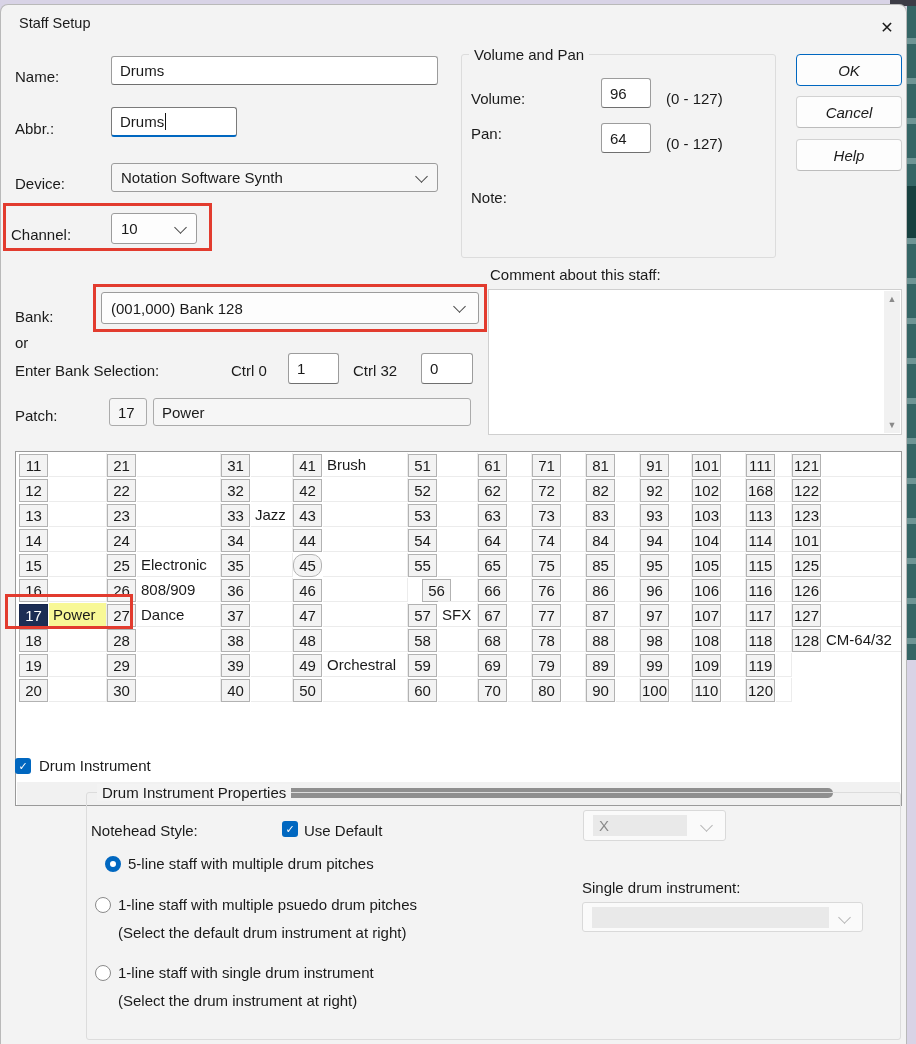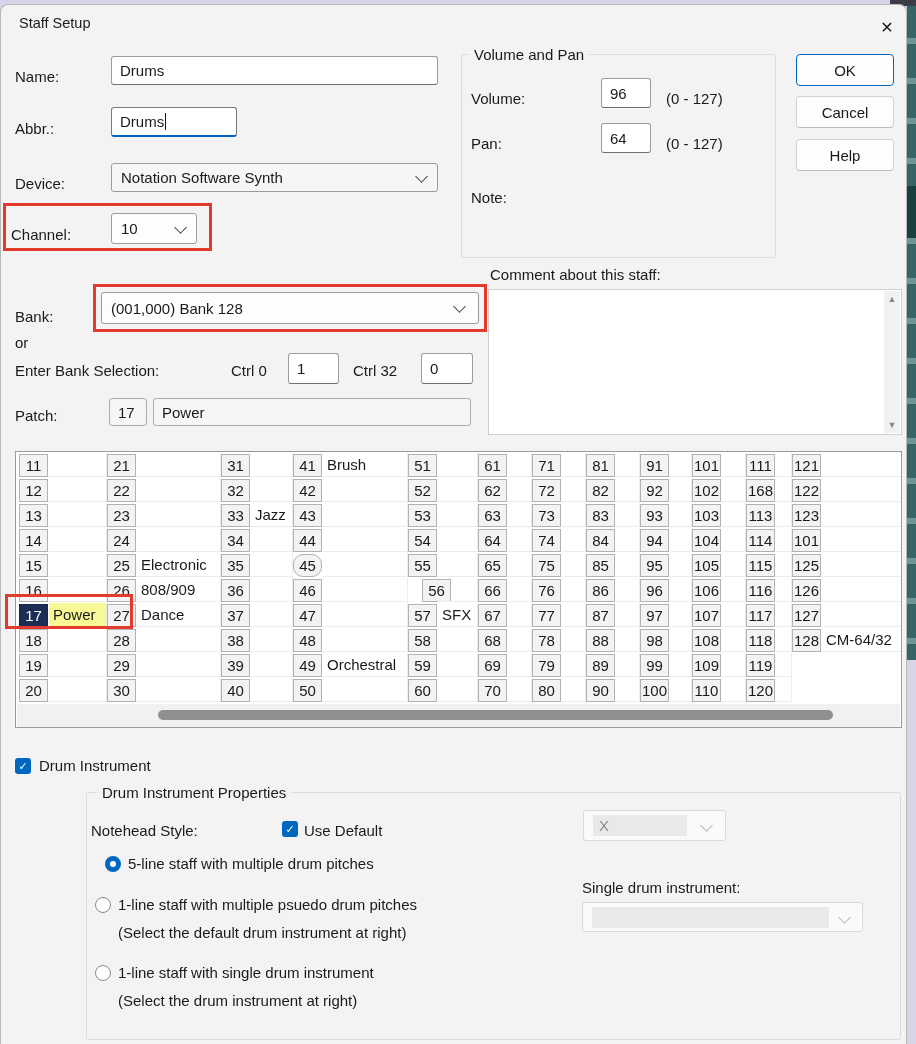--- a/index.html
+++ b/index.html
@@ -17,31 +17,31 @@
   .combo{position:absolute;background:#fdfdfd;border:1px solid #9c9c9c;
     border-radius:3px;box-sizing:border-box;display:flex;align-items:center;
     padding:3px 9px;}
   .combo.gray{background:#f6f6f6;}
   .combo.disabled{background:#fafafa;border-color:#d9d9d9;color:#8a8a8a;}
   .chev{position:absolute;width:8px;height:8px;border-right:1.6px solid #454545;
     border-bottom:1.6px solid #454545;transform:rotate(45deg);}
   .chev.light{border-color:#b5b5b5;}
   .groupbox{position:absolute;border:1px solid #dcdcdc;border-radius:3px;box-sizing:border-box;}
   .grouplabel{position:absolute;background:#f3f3f3;padding:0 5px;white-space:nowrap;}
-  .btn{position:absolute;width:98px;height:32px;background:#fdfdfd;
+  .btn{position:absolute;width:106px;height:32px;background:#fdfdfd;
     border:1px solid #d2d2d2;border-bottom-color:#bcbcbc;border-radius:4px;
-    display:flex;align-items:center;justify-content:center;box-sizing:border-box;cursor:default;}
+    display:flex;align-items:center;justify-content:center;box-sizing:border-box;cursor:default;font-style:italic;}
   .btn.primary{border:1px solid #0067c0;}
   .checkbox{position:absolute;width:16px;height:16px;background:#0067c0;border-radius:3px;
     color:#fff;font-size:11px;display:flex;align-items:center;justify-content:center;}
   .radio{position:absolute;width:16px;height:16px;border-radius:50%;box-sizing:border-box;
     background:#fff;border:1px solid #8a8a8a;}
   .radio.on{border:5px solid #0067c0;}
   .redrect{position:absolute;border:3px solid #e23b2e;box-sizing:border-box;pointer-events:none;}
-  #patch-box{position:absolute;left:14px;top:446px;width:887px;height:277px;
+  #patch-box{position:absolute;left:14px;top:446px;width:887px;height:355px;
     background:#ffffff;border:1px solid #9a9a9a;box-sizing:border-box;overflow:hidden;}
   .pt-num{position:absolute;width:29px;height:23px;background:#f3f3f3;
     border:1px solid #b2b2b2;box-sizing:border-box;display:flex;align-items:center;
     justify-content:center;font-size:15px;}
   .pt-num.sel{background:#1b2d54;border-color:#16254a;color:#ffffff;}
   .pt-name{position:absolute;height:24px;border-bottom:1px solid #ececec;
     border-right:1px solid #ececec;box-sizing:border-box;display:flex;align-items:center;
     padding-left:4px;font-size:15px;white-space:nowrap;overflow:visible;}
   .pt-name.hl{background:#f8f896;}
   #hscroll-track{position:absolute;left:1px;right:1px;bottom:0;height:23px;background:#f1f1f1;}
@@ -123,21 +123,21 @@
       <span>Power</span>
     </div>
 
     <div class="groupbox" style="left:460px;top:49px;width:315px;height:204px;"></div>
     <div class="grouplabel" style="left:468px;top:41px;">Volume and Pan</div>
     <div class="lbl" style="left:470px;top:85px;">Volume:</div>
     <div class="input" style="left:600px;top:73px;width:50px;height:30px;">
       <span>96</span>
     </div>
     <div class="lbl" style="left:665px;top:85px;">(0 - 127)</div>
-    <div class="lbl" style="left:470px;top:130px;">Pan:</div>
+    <div class="lbl" style="left:470px;top:120px;">Pan:</div>
     <div class="input" style="left:600px;top:118px;width:50px;height:30px;">
       <span>64</span>
     </div>
     <div class="lbl" style="left:665px;top:130px;">(0 - 127)</div>
     <div class="lbl" style="left:470px;top:184px;">Note:</div>
 
     <div class="btn primary" style="left:795px;top:49px;">
       <span>OK</span>
     </div>
     <div class="btn" style="left:795px;top:91px;">

